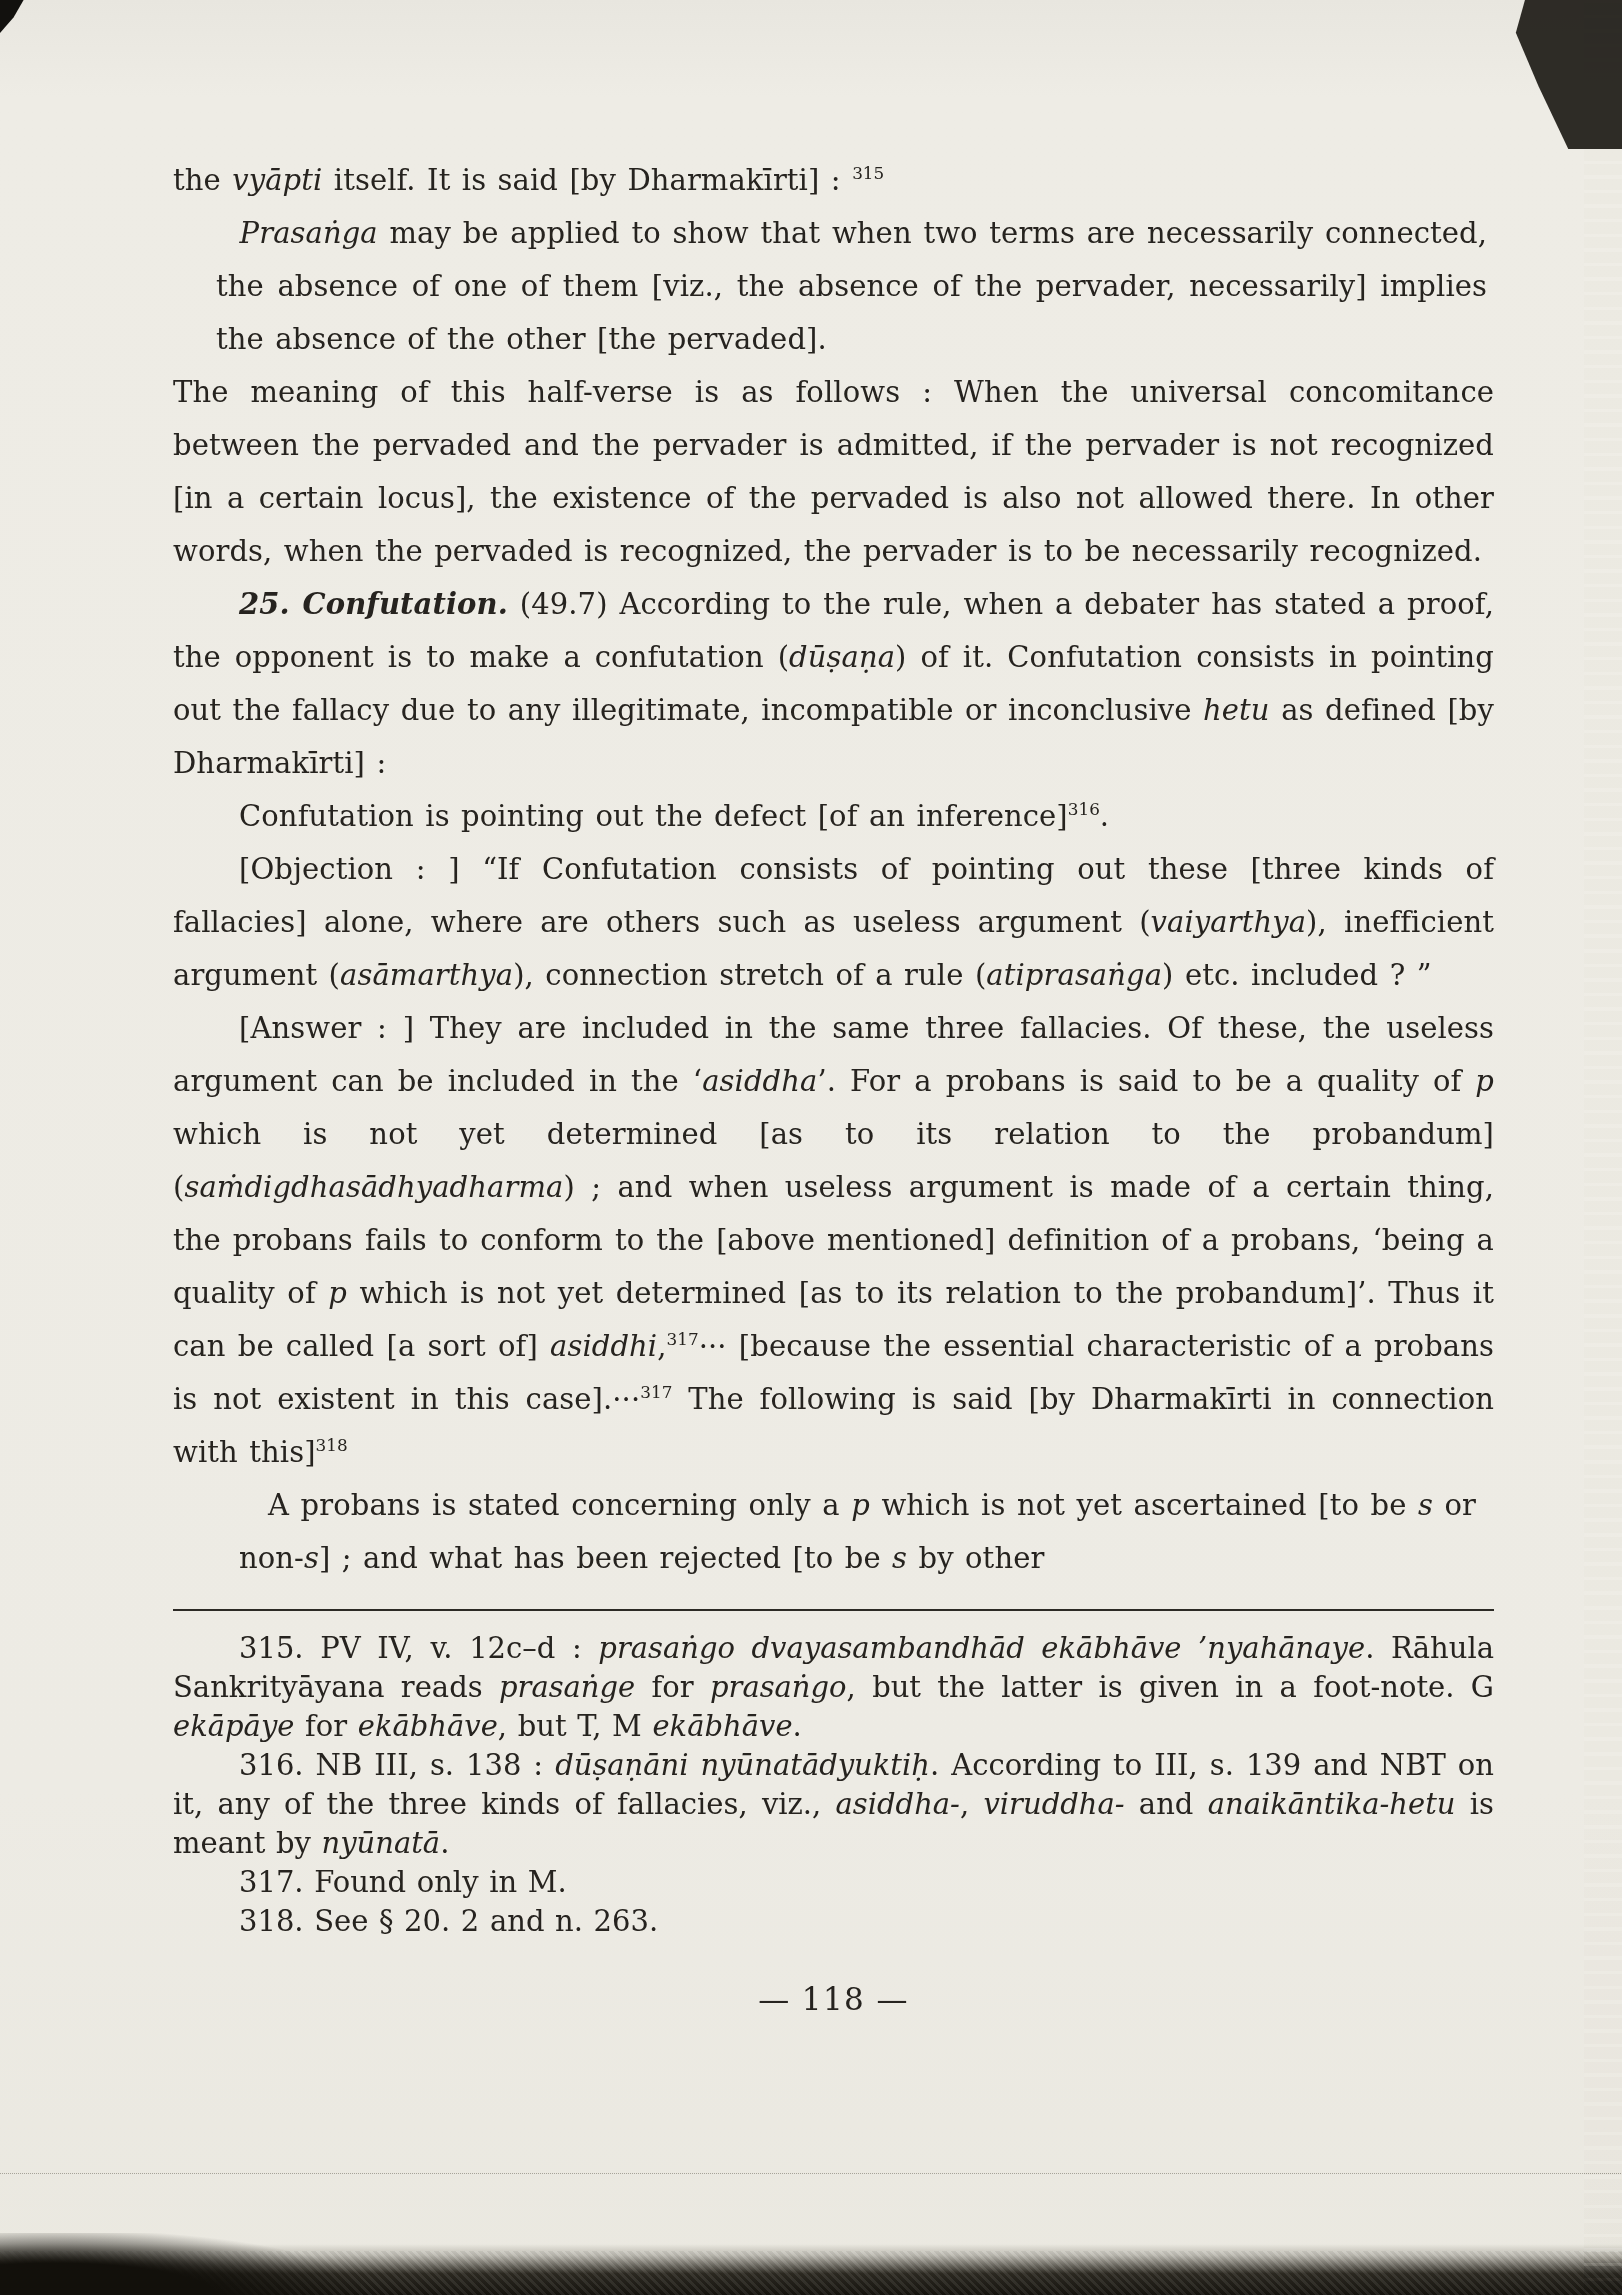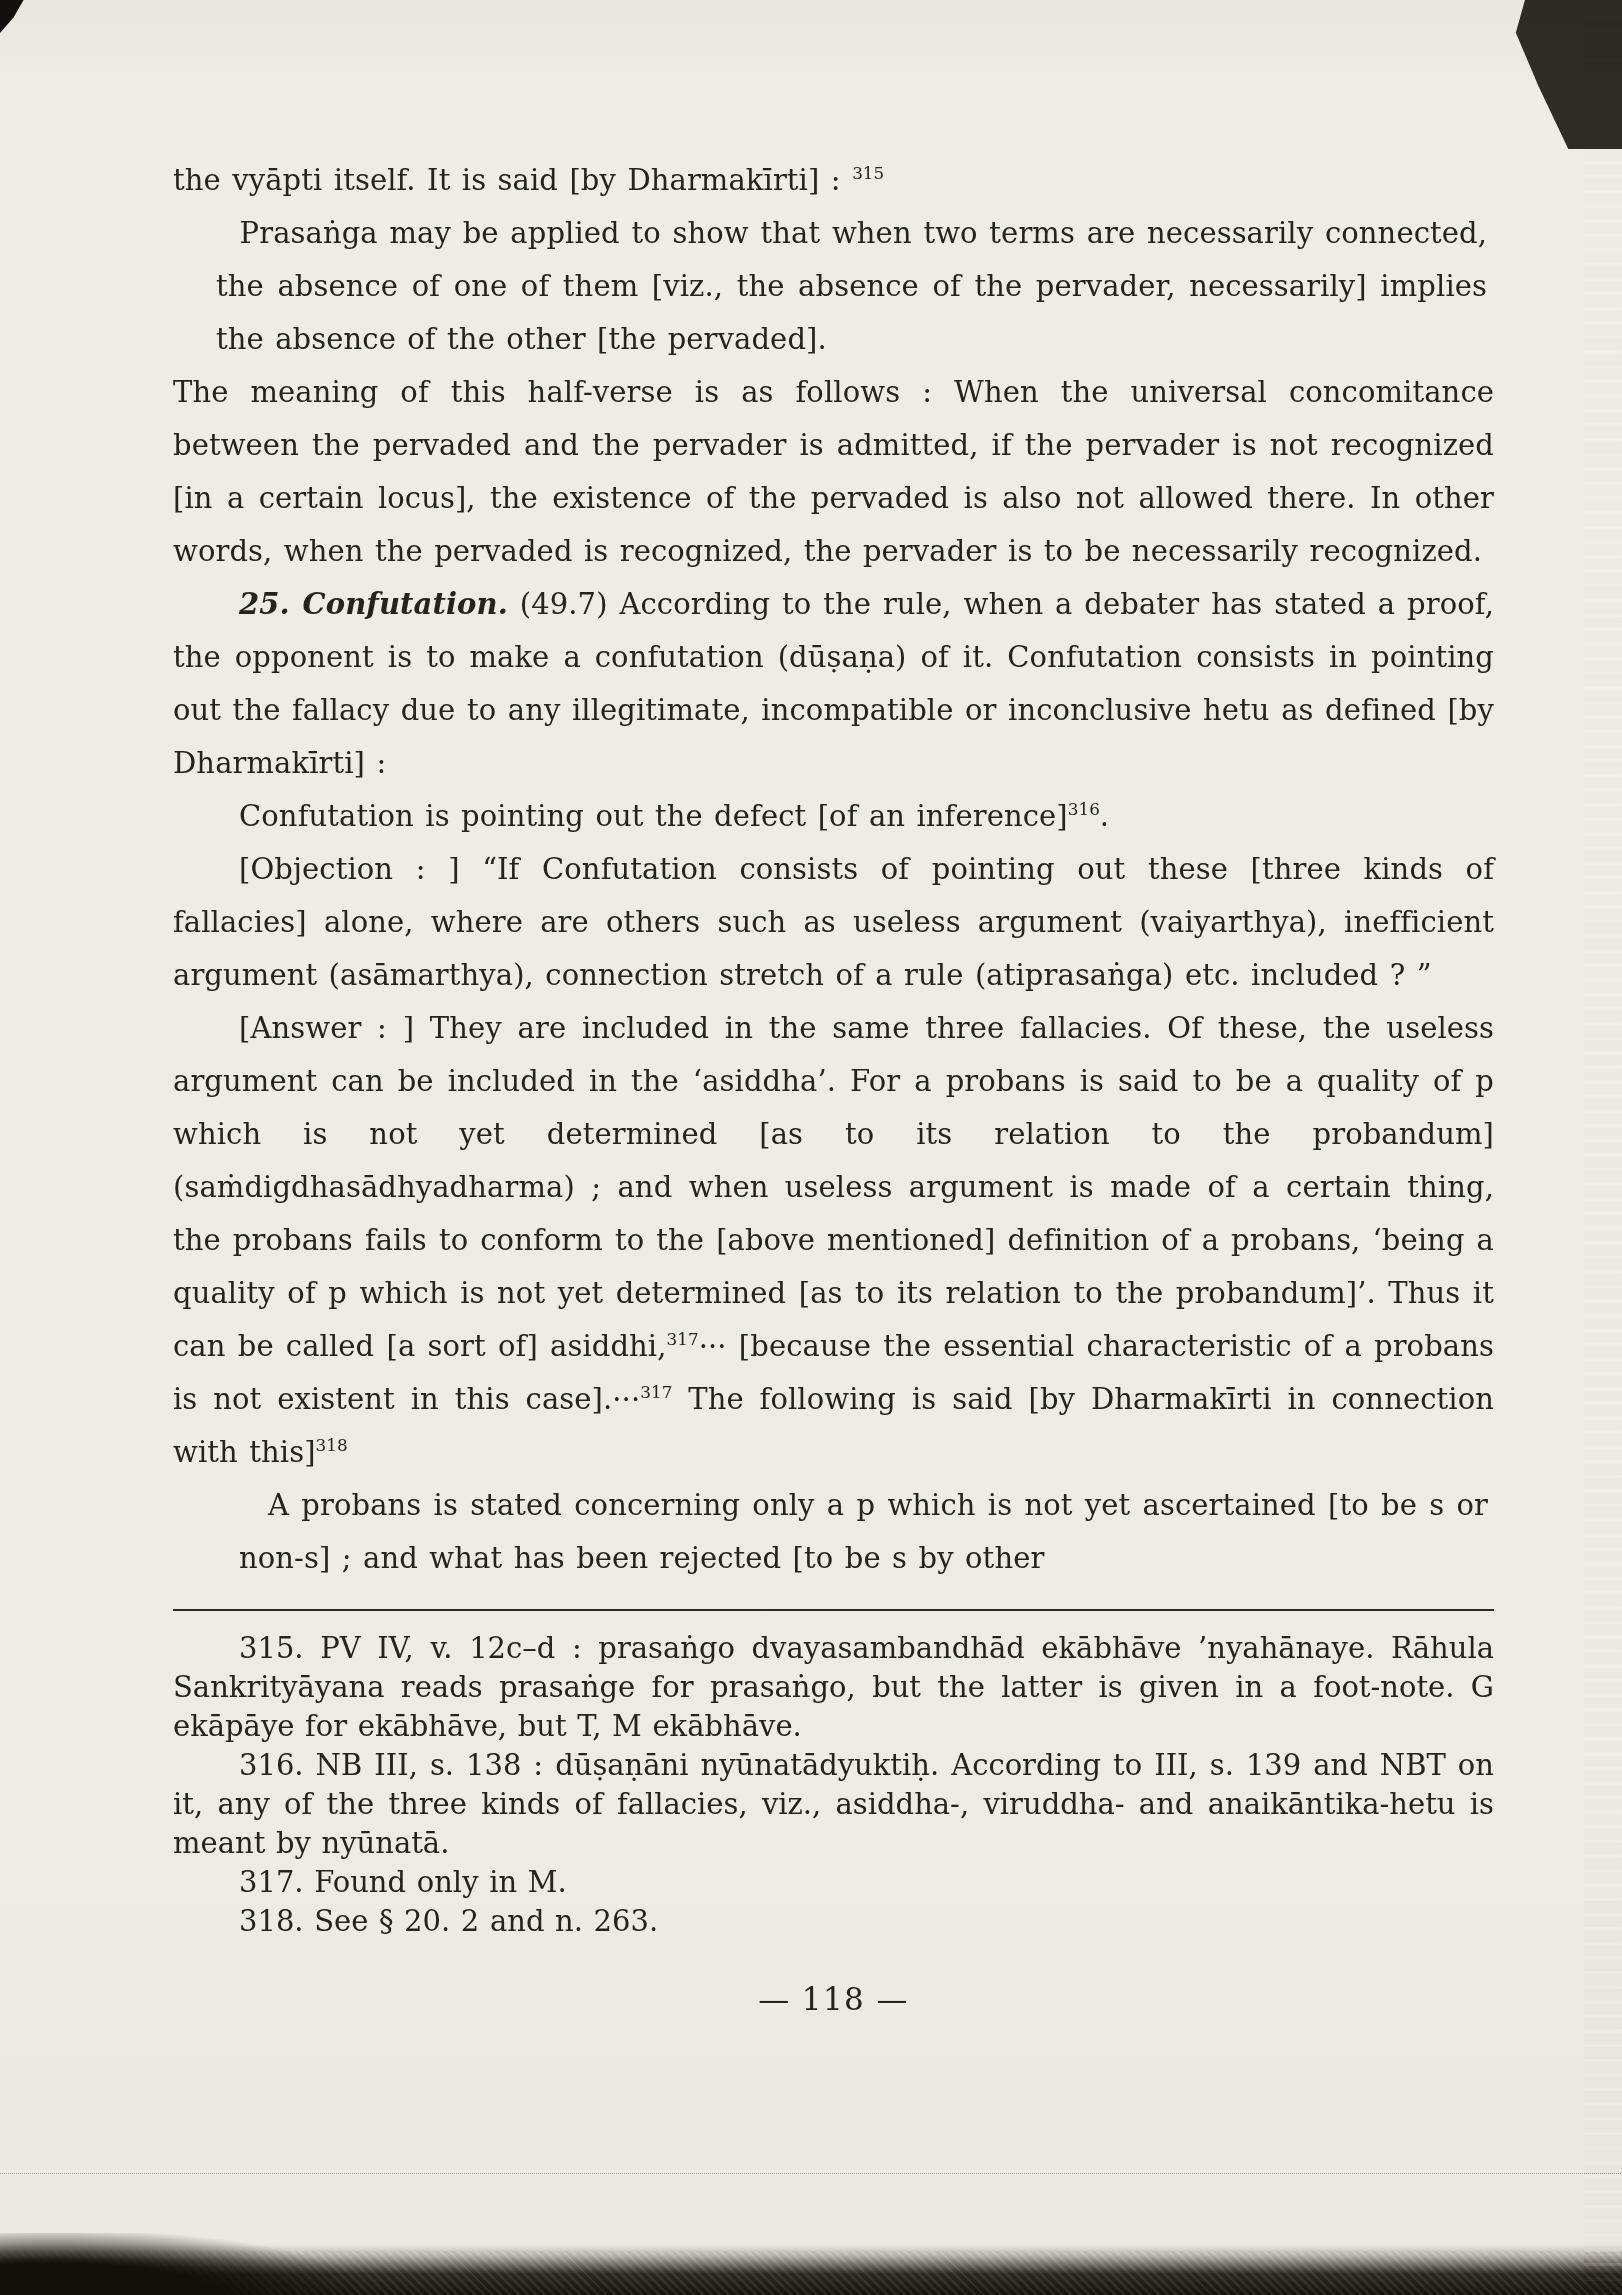--- a/index.html
+++ b/index.html
@@ -21,23 +21,23 @@
   .main-text p {
     margin:0;
     font-size:29px;
     line-height:53px;
     text-align:justify;
     word-spacing:2.1px;
     letter-spacing:0.1px;
   }
   .main-text p.indent { text-indent:66px; }
   .main-text p.verse1 { margin-left:43px; margin-right:7px; text-indent:23.6px; }
-  .main-text p.verse2 { margin-left:66px; margin-right:6px; text-indent:29px; }
+  .main-text p.verse2 { margin-left:66px; margin-right:18px; text-indent:29px; }
 
-  .it { }
+  .it { font-style:italic; }
   .bd { font-weight:700;font-style:italic; }
   sup { font-size:0.58em; line-height:0; vertical-align:super; letter-spacing:0; }
 
   .fn-rule {
     margin-top:23.6px;
     border-top:2.1px solid #2c2a25;
     width:100%;
   }
   .footnotes { margin-top:18px; }
   .footnotes p {

